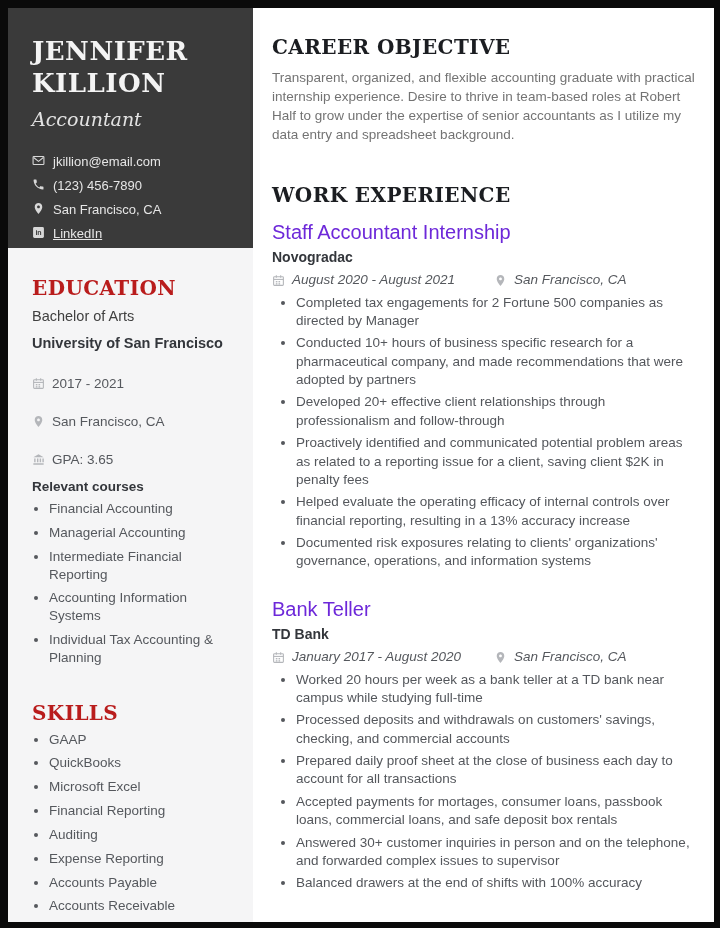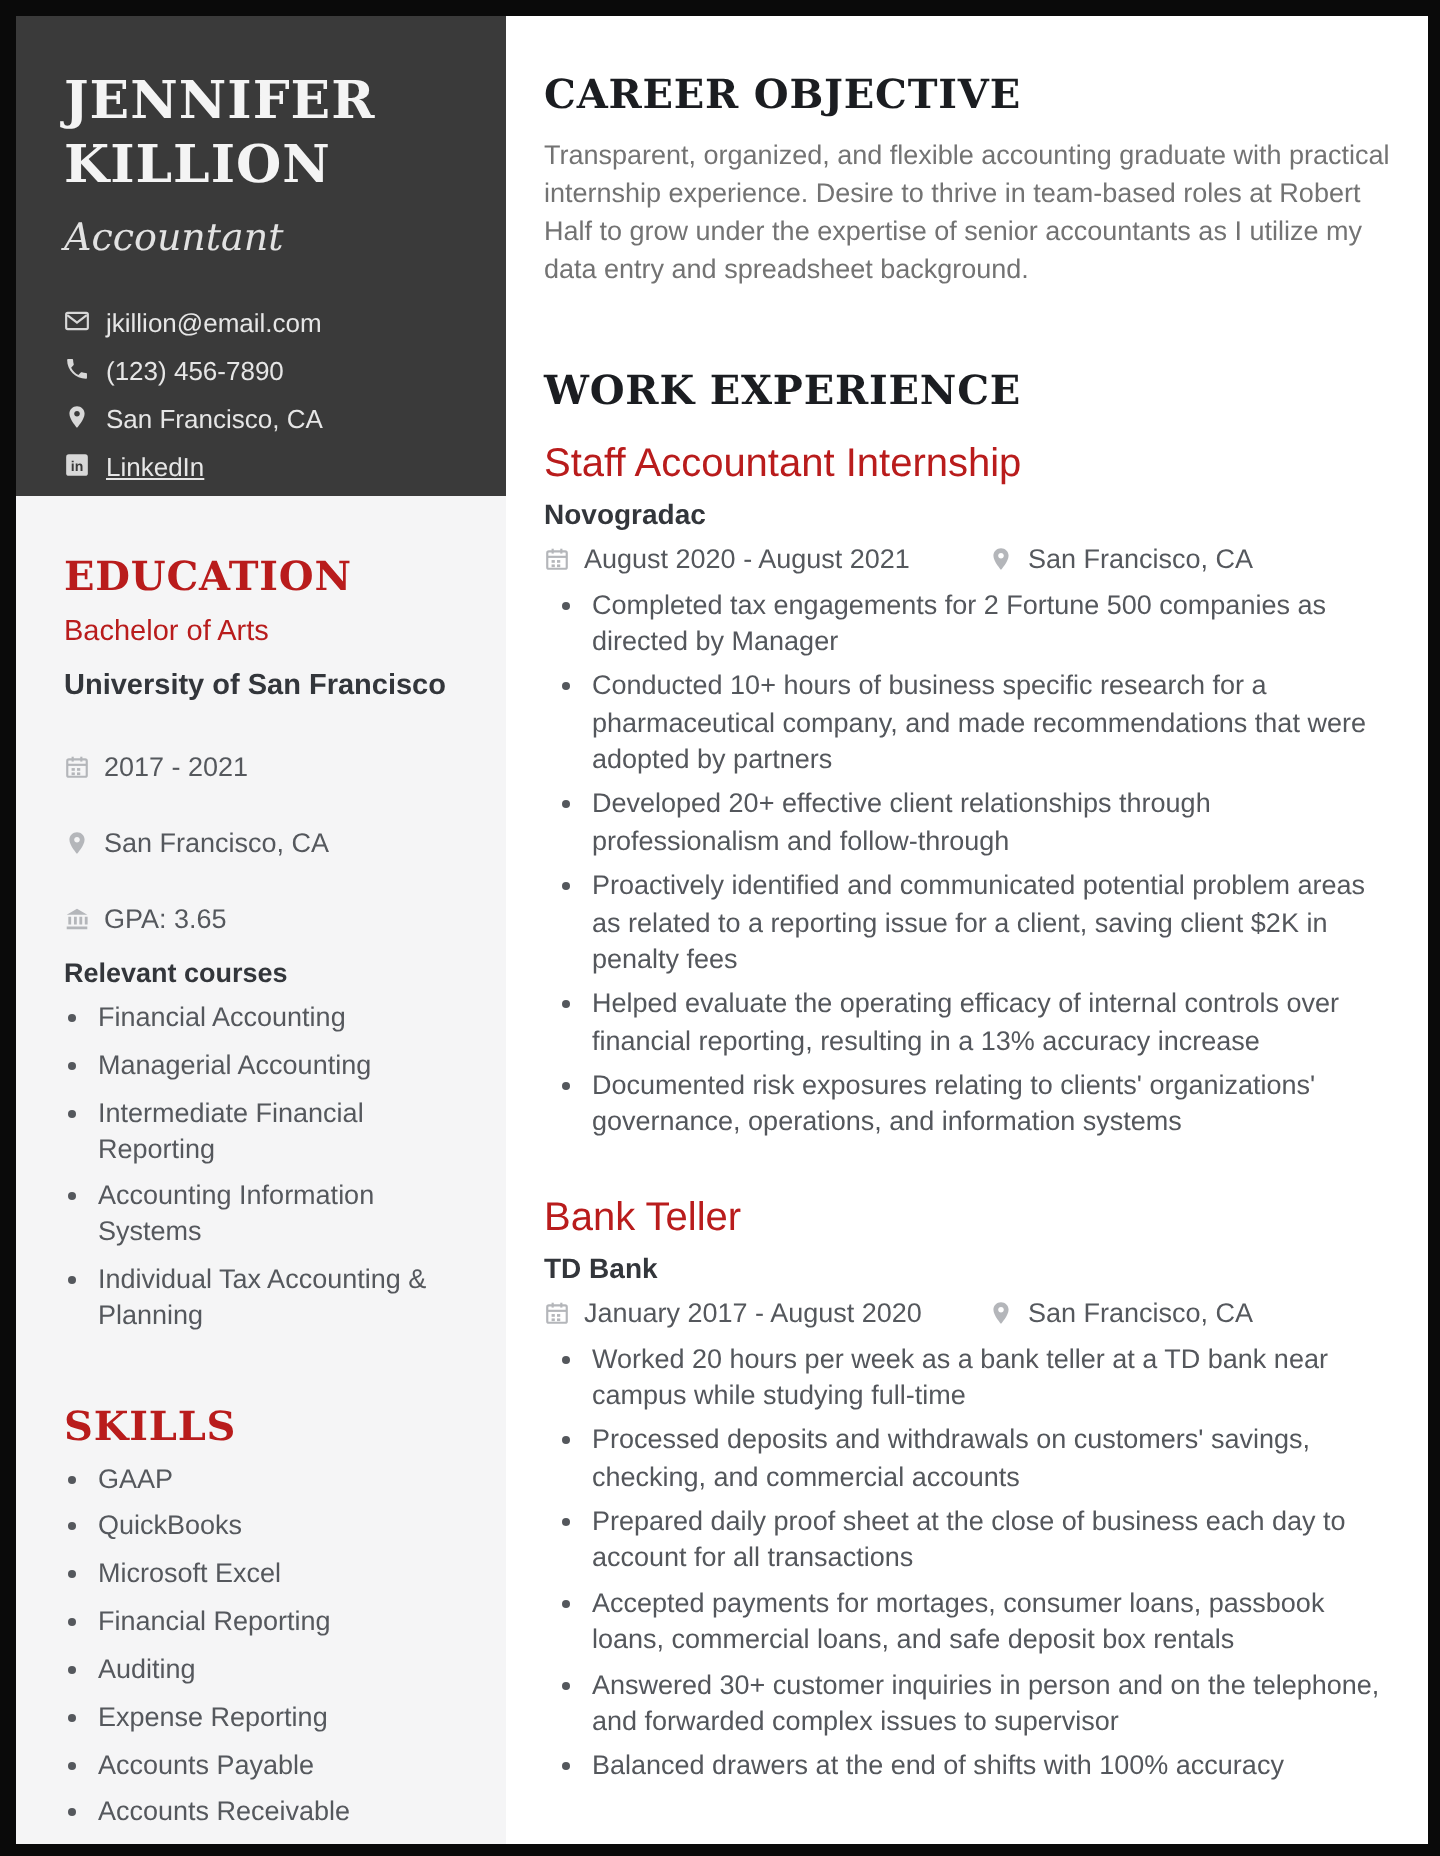--- a/index.html
+++ b/index.html
@@ -57,21 +57,21 @@
 
   .left-body { padding: 28px 14px 0 24px; }
 
   .side-heading {
     font-family: "DejaVu Serif", "Liberation Serif", serif;
     font-weight: 700;
     font-size: 20px;
     color: #b91c1c;
     letter-spacing: 0.4px;
   }
-  .edu-line { font-size: 14.5px; color: #b91c1c; margin-top: 7px; line-height: 1.35; }
+  .edu-line { font-size: 14.5px; color: #404040; margin-top: 7px; line-height: 1.35; }
   .edu-line.strong { font-weight: 700; color: #33363b; }
   .meta-row {
     display: flex; align-items: center;
     font-size: 13.5px; color: #55585d;
     margin-top: 23px;
   }
   .meta-row .ic { width: 13px; height: 13px; margin-right: 7px; color: #b4b6ba; flex: 0 0 13px; }
   .sub-heading { font-size: 13.5px; font-weight: 700; color: #33363b; margin-top: 12px; }
   .side-list { margin: 6px 0 0 17px; }
   .side-list li {
@@ -97,28 +97,28 @@
   .objective-text {
     margin-top: 9px;
     font-size: 13.5px;
     line-height: 1.42;
     color: #737373;
     max-width: 432px;
   }
   .work-section { margin-top: 38px; }
   .job { margin-top: 14px; }
   .job + .job { margin-top: 27px; }
-  .job-title { font-size: 20px; font-weight: 400; color: #b91c1c; }
+  .job-title { font-size: 20px; font-weight: 400; color: #6d28d9; }
   .job-company { font-size: 14px; font-weight: 700; color: #33363b; margin-top: 5px; }
   .job-meta {
     display: flex; align-items: center;
     font-size: 13.5px; color: #55585d;
     margin-top: 7px;
   }
-  .job-meta .part { display: flex; align-items: center; }
+  .job-meta .part { display: flex; align-items: flex-end; font-style: italic; }
   .job-meta .part.date { width: 222px; }
   .job-meta .ic { width: 13px; height: 13px; margin-right: 7px; color: #b4b6ba; flex: 0 0 13px; }
   .job-bullets { margin: 7px 0 0 24px; max-width: 420px; }
   .job-bullets li {
     font-size: 13.5px; color: #54575c;
     line-height: 1.36;
     margin-bottom: 4px;
   }
 </style>
 </head>

